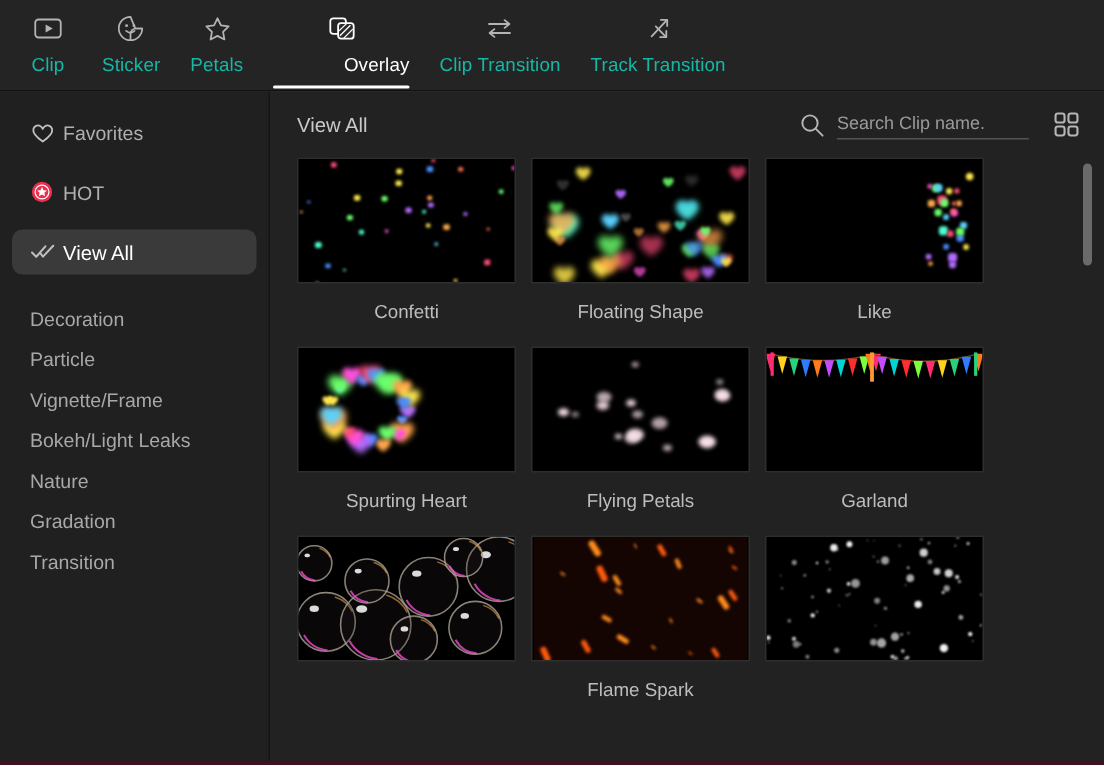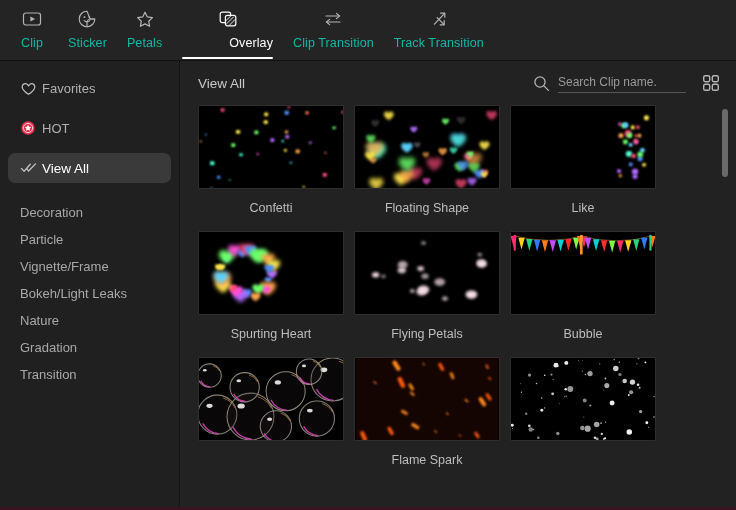--- a/index.html
+++ b/index.html
@@ -617,21 +617,21 @@
                   <path d="M107.9,8.9 L114.4,8.9 L111.1,20.9 Z" fill="#ff2d6f"></path>
                   <path d="M116.1,8.4 L122.6,8.4 L119.3,20.4 Z" fill="#ffd21e"></path>
                   <path d="M124.3,7.5 L130.8,7.5 L127.6,19.5 Z" fill="#28d17c"></path>
                   <path d="M132.5,6.0 L139.0,6.0 L135.8,18.0 Z" fill="#2f7bff"></path>
                   <path d="M140.8,4.0 L147.3,4.0 L144.0,16.0 Z" fill="#ff7a18"></path>
                   <rect x="70" y="3" width="2.6" height="20" fill="#ff9a2e"></rect>
                   <rect x="2" y="3" width="2.2" height="16" fill="#ff2d6f"></rect>
                   <rect x="141" y="3" width="2.2" height="16" fill="#28d17c"></rect>
                 </svg>
               </div>
-              <div class="cap">Bubble</div>
+              <div class="cap">Garland</div>
             </div>
             <div class="cell">
               <div class="thumb">
                 <svg viewBox="0 0 146 84" xmlns="http://www.w3.org/2000/svg">
                   <defs>
                     <filter id="b6" x="-50%" y="-50%" width="200%" height="200%">
                       <feGaussianBlur stdDeviation="0.5"></feGaussianBlur>
                     </filter>
                   </defs>
                   <rect width="146" height="84" fill="#000000"></rect>

